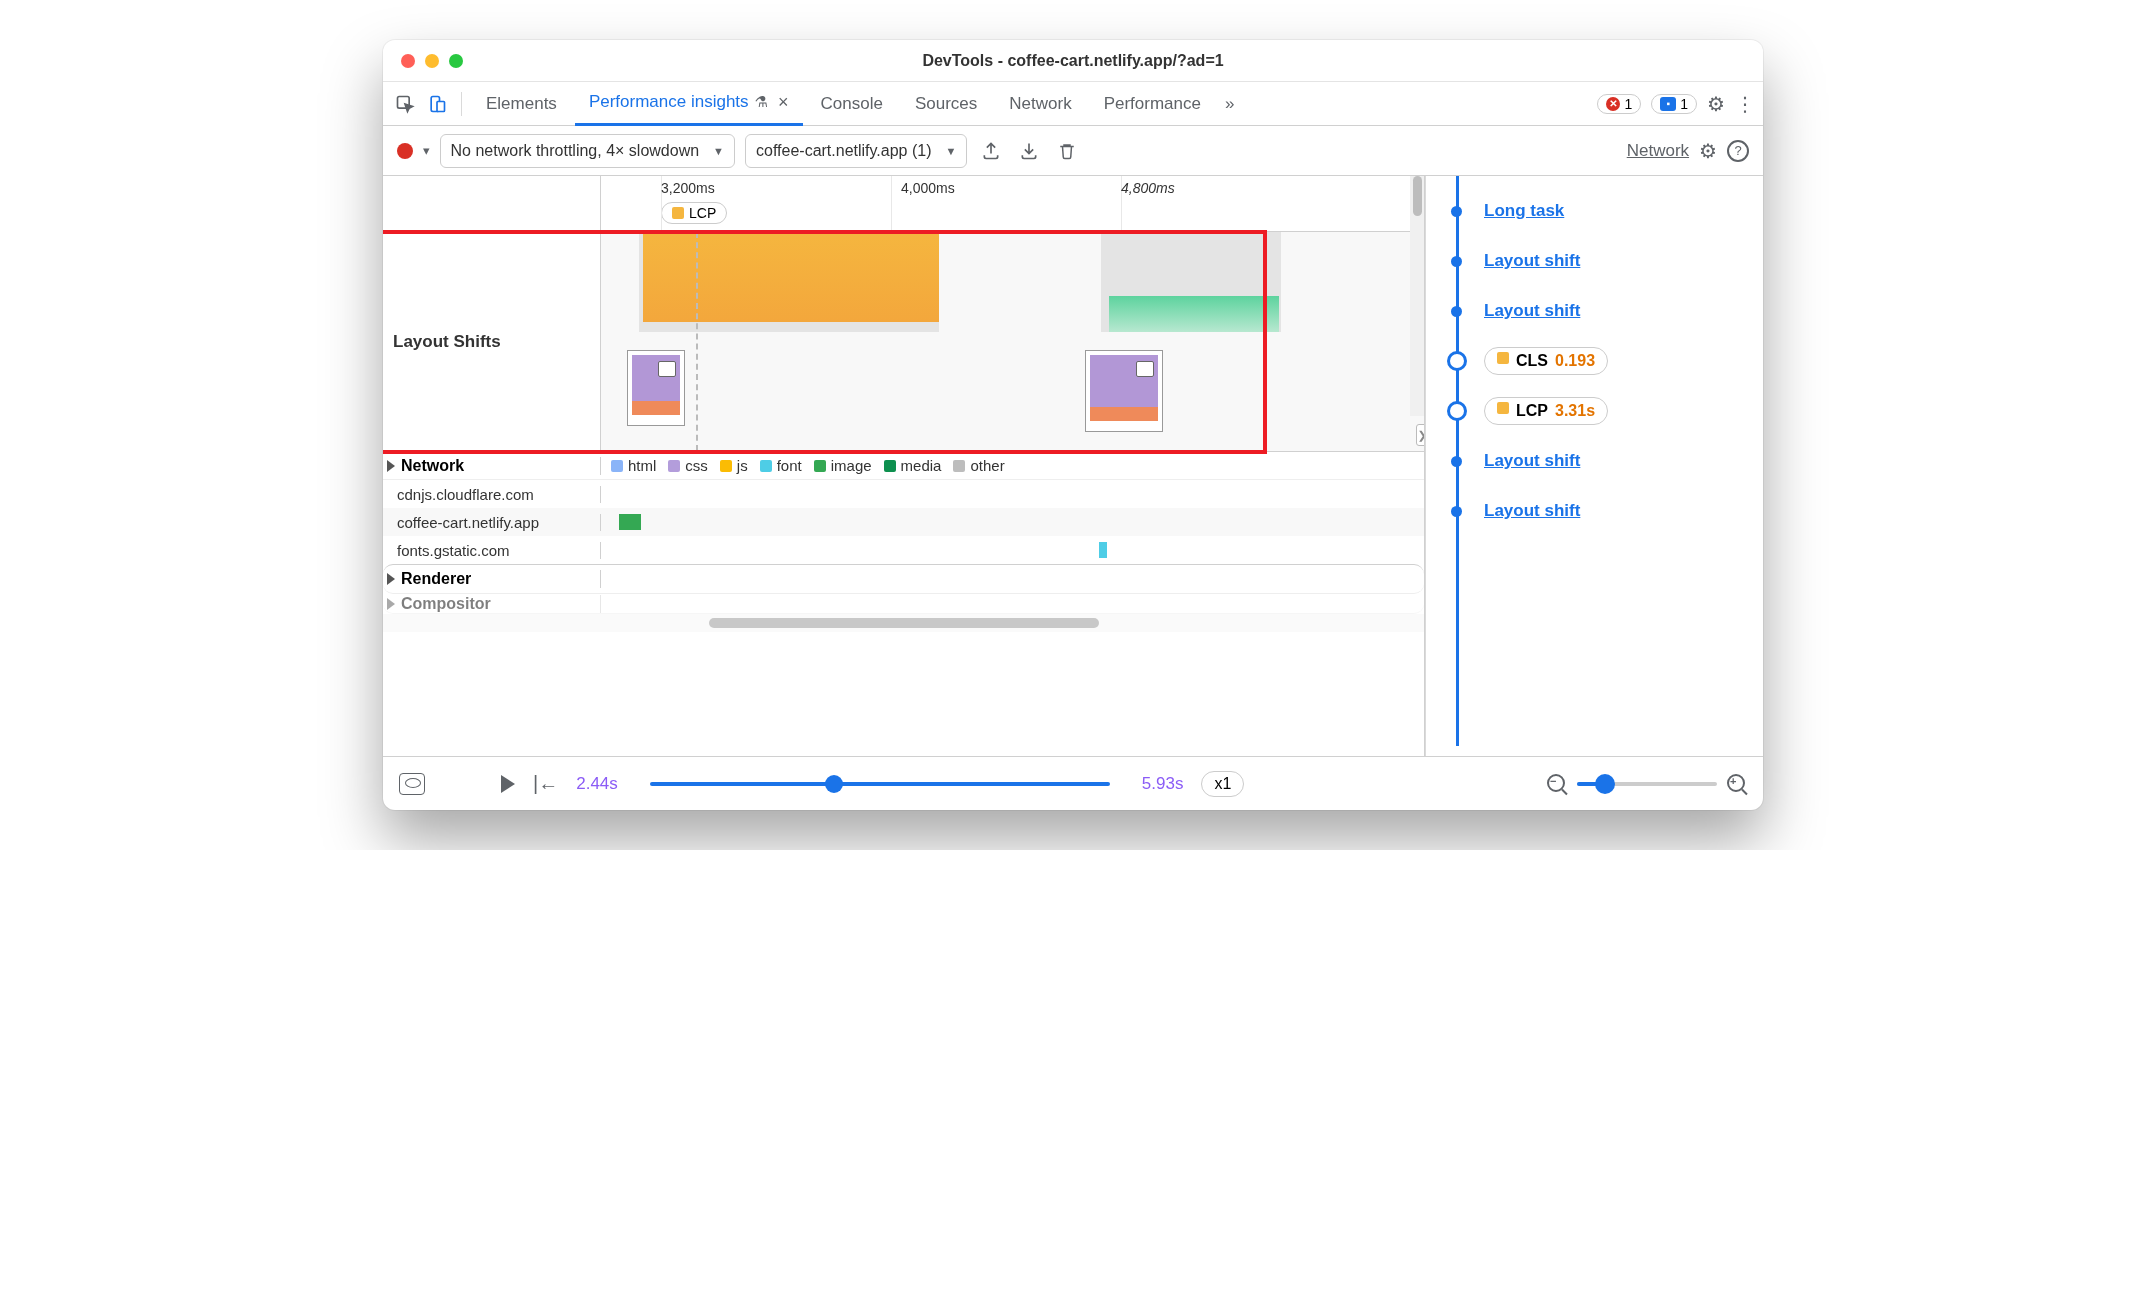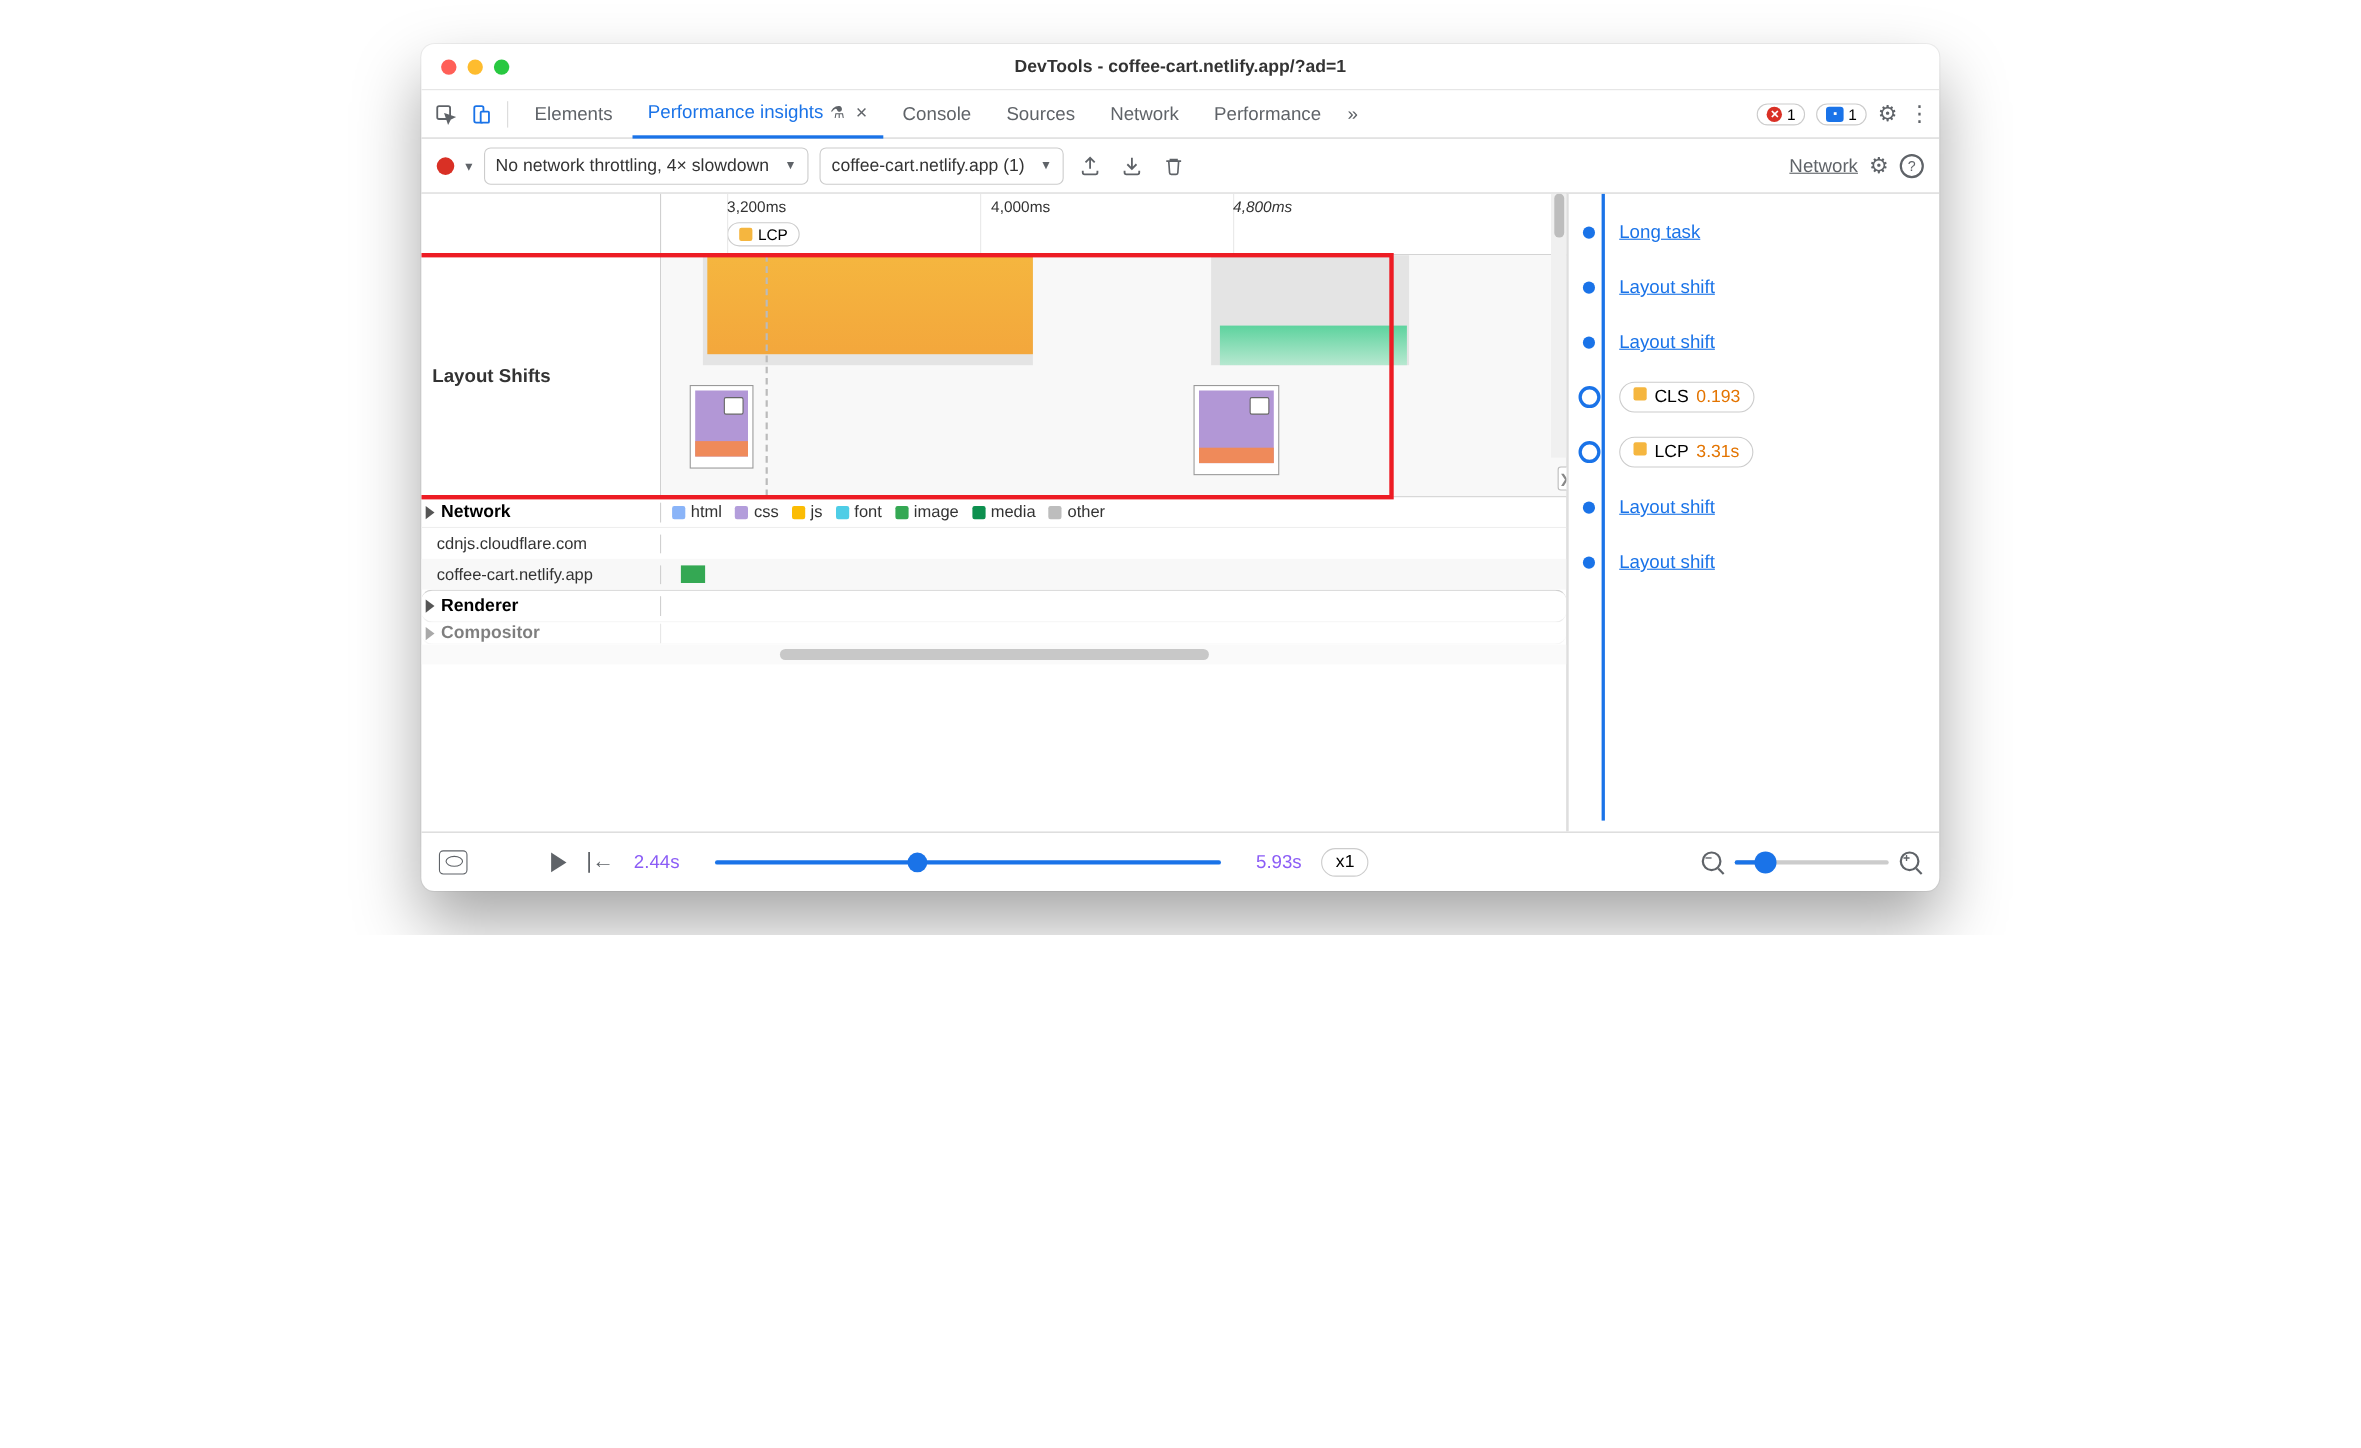--- a/index.html
+++ b/index.html
@@ -96,21 +96,21 @@
   .mag .sign{position:absolute;top:1px;left:3px;font-size:11px;color:#5f6368;font-weight:bold;}
   .zoom-track{width:140px;height:4px;background:#ccc;border-radius:2px;position:relative;}
   .zoom-track .filled{position:absolute;height:4px;background:#1a73e8;border-radius:2px;}
   .zoom-track .zt-thumb{position:absolute;top:-8px;width:20px;height:20px;border-radius:50%;background:#1a73e8;}
   
   .r-tabs{height:44px;display:flex;align-items:flex-end;justify-content:space-around;}
   .r-tab{padding:0 12px 8px;font-size:18px;color:#5f6368;cursor:pointer;}
   .r-tab.active{color:#202124;font-weight:600;border-bottom:3px solid #1a73e8;}
   .insights-list{flex:1;overflow:auto;padding:10px 0 10px 0;position:relative;}
   .timeline-line{position:absolute;left:30px;top:0;bottom:10px;width:3px;background:#1a73e8;}
-  .i-row{display:flex;align-items:center;height:50px;position:relative;padding-left:2px;}
+  .i-row{display:flex;align-items:center;height:50px;position:relative;padding-left:14px;font-weight:bold;}
   .dot{width:11px;height:11px;border-radius:50%;background:#1a73e8;z-index:2;margin-right:22px;margin-left:11px;}
   .dot.big{width:20px;height:20px;background:#fff;border:3px solid #1a73e8;margin-left:7px;margin-right:17px;}
   .link{color:#1a73e8;text-decoration:underline;font-size:17px;cursor:pointer;}
   .metric-chip{border:1px solid #ccc;border-radius:16px;padding:4px 12px;display:flex;gap:7px;font-size:16px;}
   .metric-chip .val{color:#e37400;}
   svg{display:block;}
 </style>
 </head>
 <body>
 
@@ -274,20 +274,26 @@
           <div class="net-row">
             <div class="nr-left">cdnjs.cloudflare.com</div>
             <div class="nr-right"></div>
           </div>
           <div class="net-row">
             <div class="nr-left">coffee-cart.netlify.app</div>
             <div class="nr-right">
               <div class="wf-bar" style="left: 18px; width: 22px; background: rgb(52, 168, 83);"></div>
             </div>
           </div>
+          <div class="net-row">
+            <div class="nr-left">fonts.gstatic.com</div>
+            <div class="nr-right">
+              <div class="wf-bar" style="left: 498px; width: 8px; background: rgb(78, 205, 230);"></div>
+            </div>
+          </div>
         </div>
 
       <div class="sec-header">
         <div class="sh-left">
             <span class="tri-r"></span>
             <span>Renderer</span>
           </div>
         <div style="flex:1"></div>
       </div>
       <div class="sec-header" style="border-top:none;opacity:.5;overflow:hidden;height:20px">

